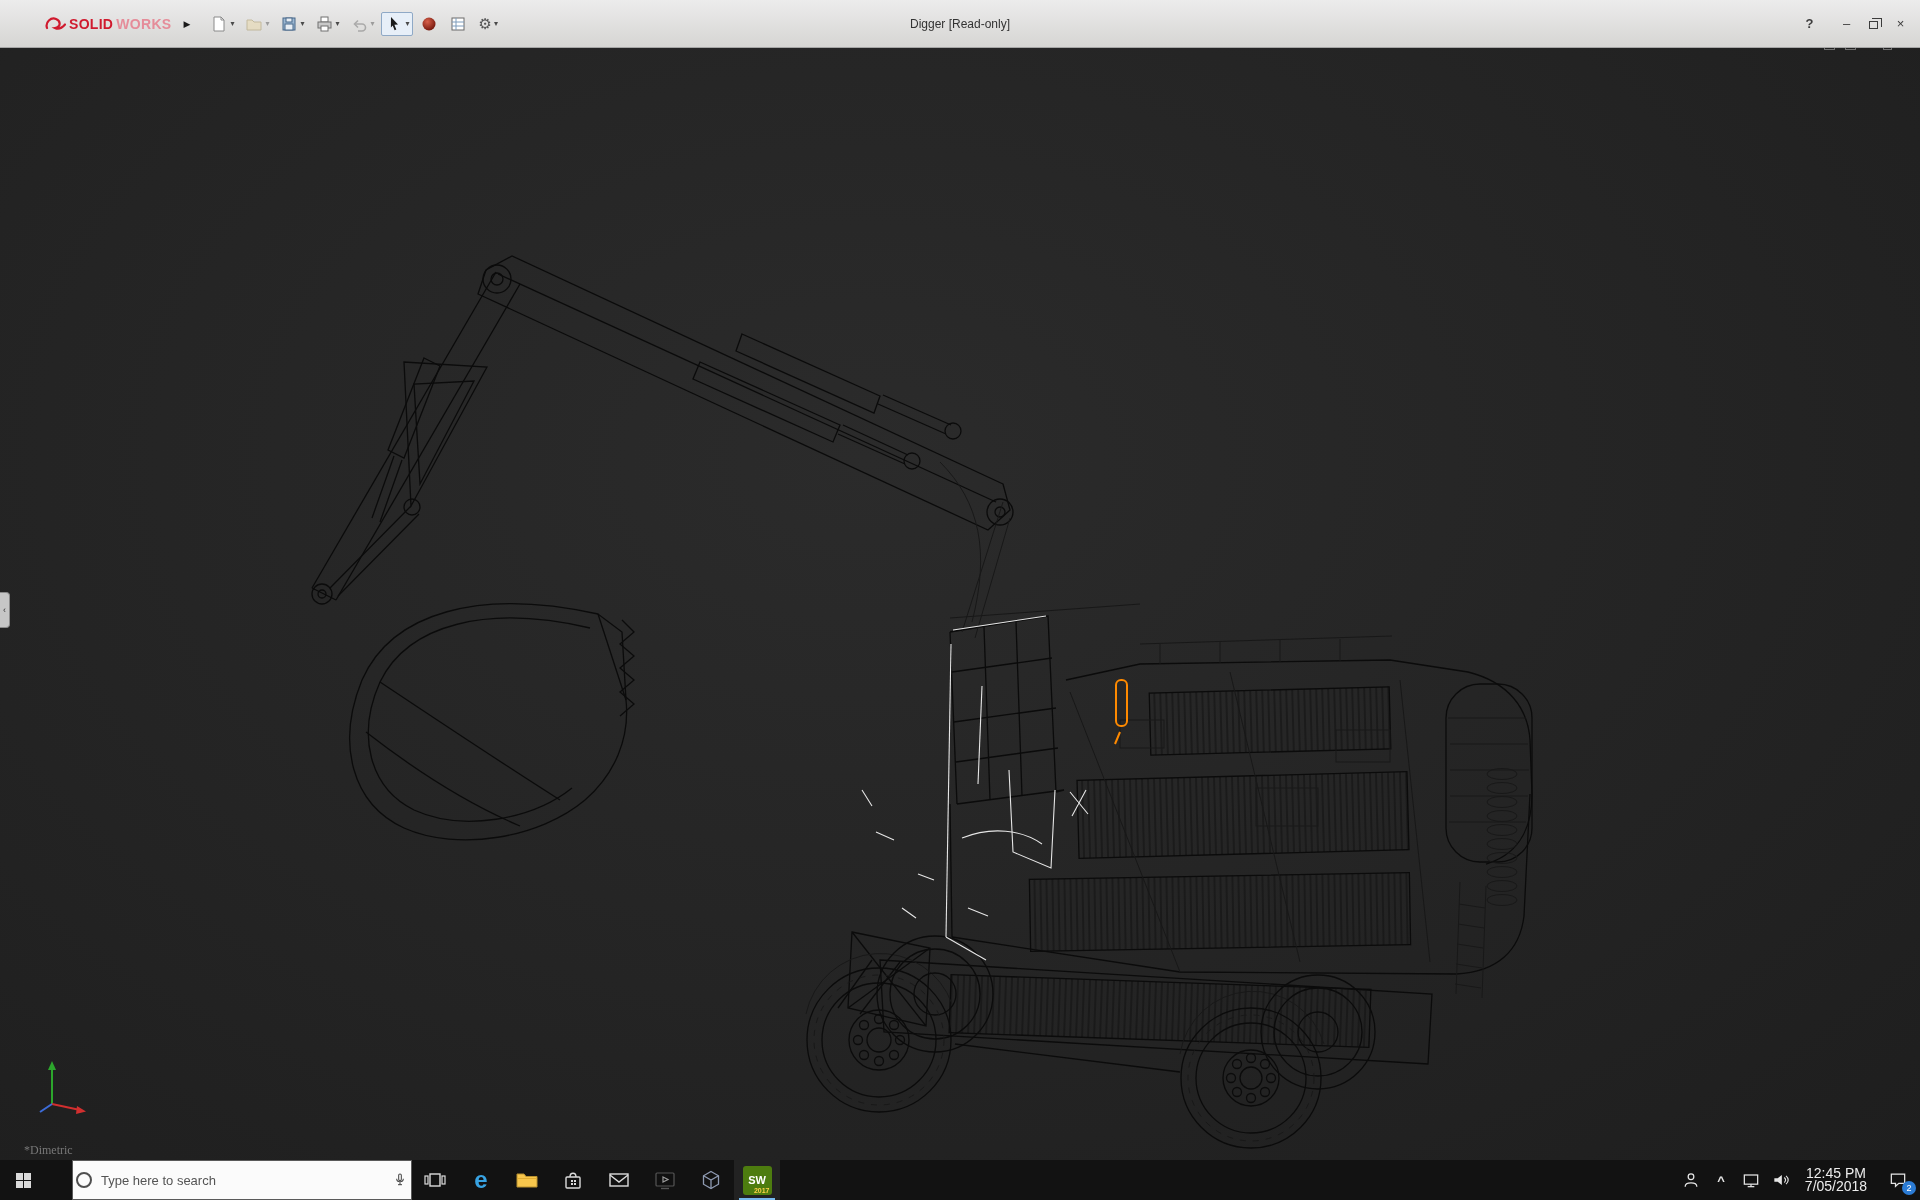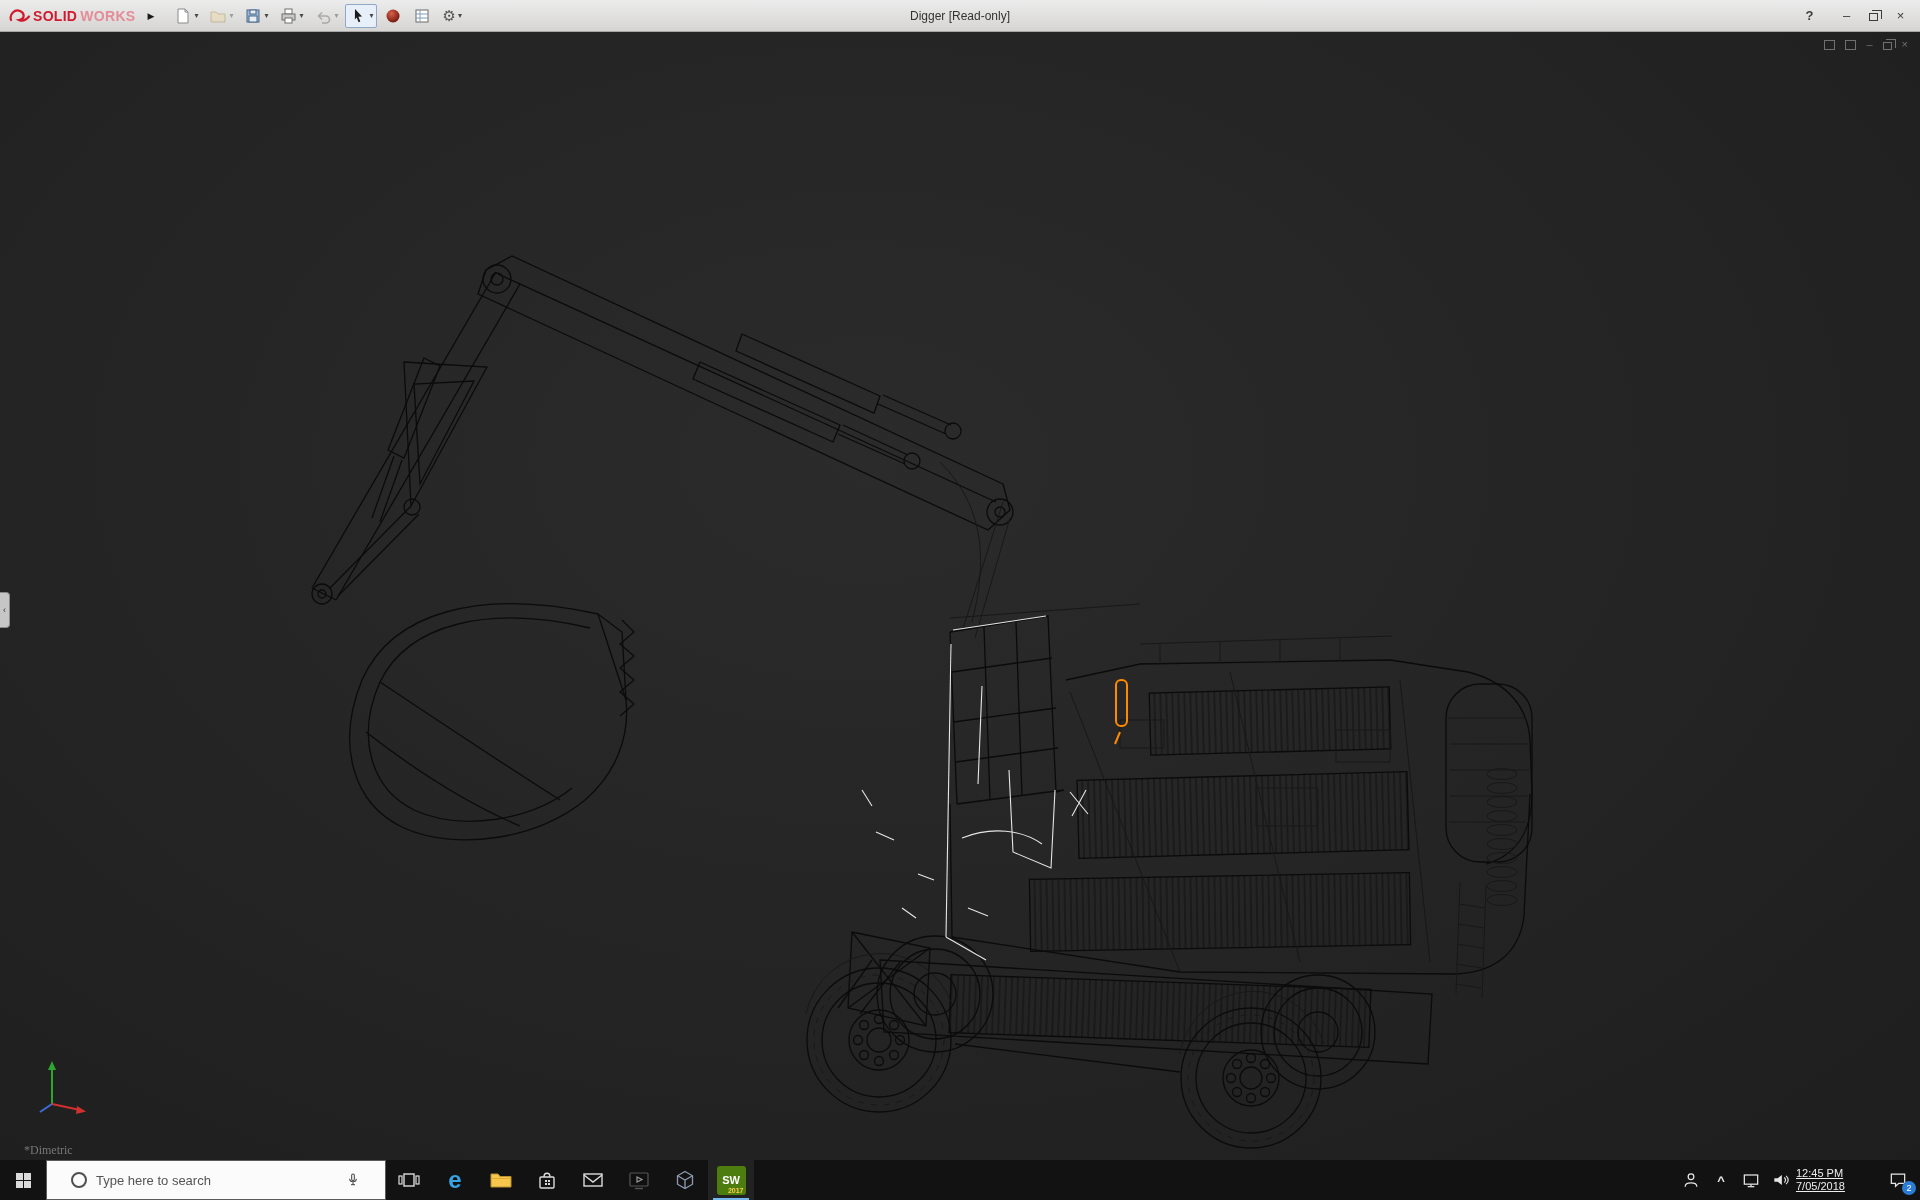--- a/index.html
+++ b/index.html
@@ -1,22 +1,22 @@
 <!DOCTYPE html>
 <html><head>
 <meta charset="utf-8">
 <style>
   * { box-sizing: border-box; margin: 0; padding: 0; }
   html,body { width:1920px; height:1200px; overflow:hidden;
     font-family:"Liberation Sans","DejaVu Sans",sans-serif; background:#232323; }
 
   
-  .titlebar { position:absolute; top:0; left:0; right:0; height:32px;
+  .titlebar { position:absolute; top:0; left:0; right:0; height:48px;
     background:linear-gradient(#ececec,#d6d5d3); border-bottom:1px solid #a6a6a6;
-    display:flex; align-items:center; z-index:20; }
+    display:flex; align-items:center; z-index:20;padding-left:36px; }
   .brand { display:flex; align-items:center; gap:3px; padding:0 4px 0 8px; }
   .brand-solid { font-weight:bold; color:#d01a2e; font-size:14px; letter-spacing:.3px; }
   .brand-works { font-weight:bold; color:#e58c99; font-size:14px; letter-spacing:.3px; }
   .flyout { font-size:9px; color:#1a1a1a; padding:0 10px 0 8px; cursor:pointer; }
   .toolbar { display:flex; align-items:center; gap:3px; padding-left:6px; }
   .tool { height:24px; display:flex; align-items:center; padding:0 3px;
     border:1px solid transparent; border-radius:2px; }
   .tool.selected { border-color:#8fa9c6; background:#e7eff8; }
   .tool.disabled { opacity:.45; }
   .dd { font-size:8px; color:#4a4a4a; margin-left:2px; }
@@ -56,39 +56,39 @@
   .triad { position:absolute; left:28px; bottom:44px; }
   .view-label { position:absolute; left:24px; bottom:2px; color:#787878; font-size:12px;font-family:Liberation Serif, serif; }
 
   
   .taskbar { position:absolute; left:0; right:0; bottom:0; height:40px; background:#121212;
     display:flex; align-items:stretch; z-index:30; }
   .start { width:46px; display:flex; align-items:center; justify-content:center; cursor:pointer; }
   .win-logo { display:grid; grid-template-columns:7px 7px; grid-template-rows:7px 7px; gap:1px; }
   .win-logo span { background:#dadada; }
   .search { width:340px; background:#fbfbfb; display:flex; align-items:center; gap:9px;
-    padding:0 24px; border:1px solid #5a5a5a; }
+    padding:0 3px; border:1px solid #5a5a5a;margin-left:26px; }
   .cortana { width:16px; height:16px; border:2px solid #4f4f4f; border-radius:50%; flex:none; }
   .search-input { flex:1; border:none; outline:none; background:transparent; font-size:13px; color:#333;
     font-family:"Liberation Sans","DejaVu Sans",sans-serif; }
   .search-input::placeholder { color:#545454; opacity:1; }
   .tb-btn { width:46px; display:flex; align-items:center; justify-content:center;
     position:relative; cursor:pointer; }
   .tb-btn.active { background:rgba(255,255,255,.07); }
   .tb-btn.active::after { content:""; position:absolute; left:5px; right:5px; bottom:0;
     height:2px; background:#76b9ed; }
   .edge-e { color:#38a3e3; font-size:24px; font-weight:bold; line-height:24px; }
   .sw-badge { width:29px; height:29px; background:#4d7c0f; border-radius:3px; position:relative;
     color:#fff; font-weight:bold; font-size:11px; display:flex; align-items:center; justify-content:center; }
   .sw-year { position:absolute; bottom:1px; right:2px; font-size:7px; color:#ffd24a; font-weight:bold; }
   .tray { margin-left:auto; display:flex; align-items:center; height:100%; }
   .tray-btn { width:30px; height:100%; display:flex; align-items:center; justify-content:center;
     color:#e6e6e6; cursor:pointer; }
   .caret-glyph { font-size:13px; font-weight:bold; color:#e6e6e6; }
-  .clock { width:80px; text-align:left; color:#ededed; font-size:11px; line-height:13px; cursor:pointer;text-decoration:underline; }
+  .clock { width:80px; text-align:center; color:#ededed; font-size:14px; line-height:13px; cursor:pointer; }
   .action { width:44px; position:relative; }
   .badge { position:absolute; right:4px; bottom:5px; min-width:14px; height:14px; border-radius:7px;
     background:#2b7bd4; color:#fff; font-size:9px; display:flex; align-items:center;
     justify-content:center; padding:0 2px; }
 </style>
 </head>
 <body>
 
 <div class="titlebar">
   <div class="brand">

